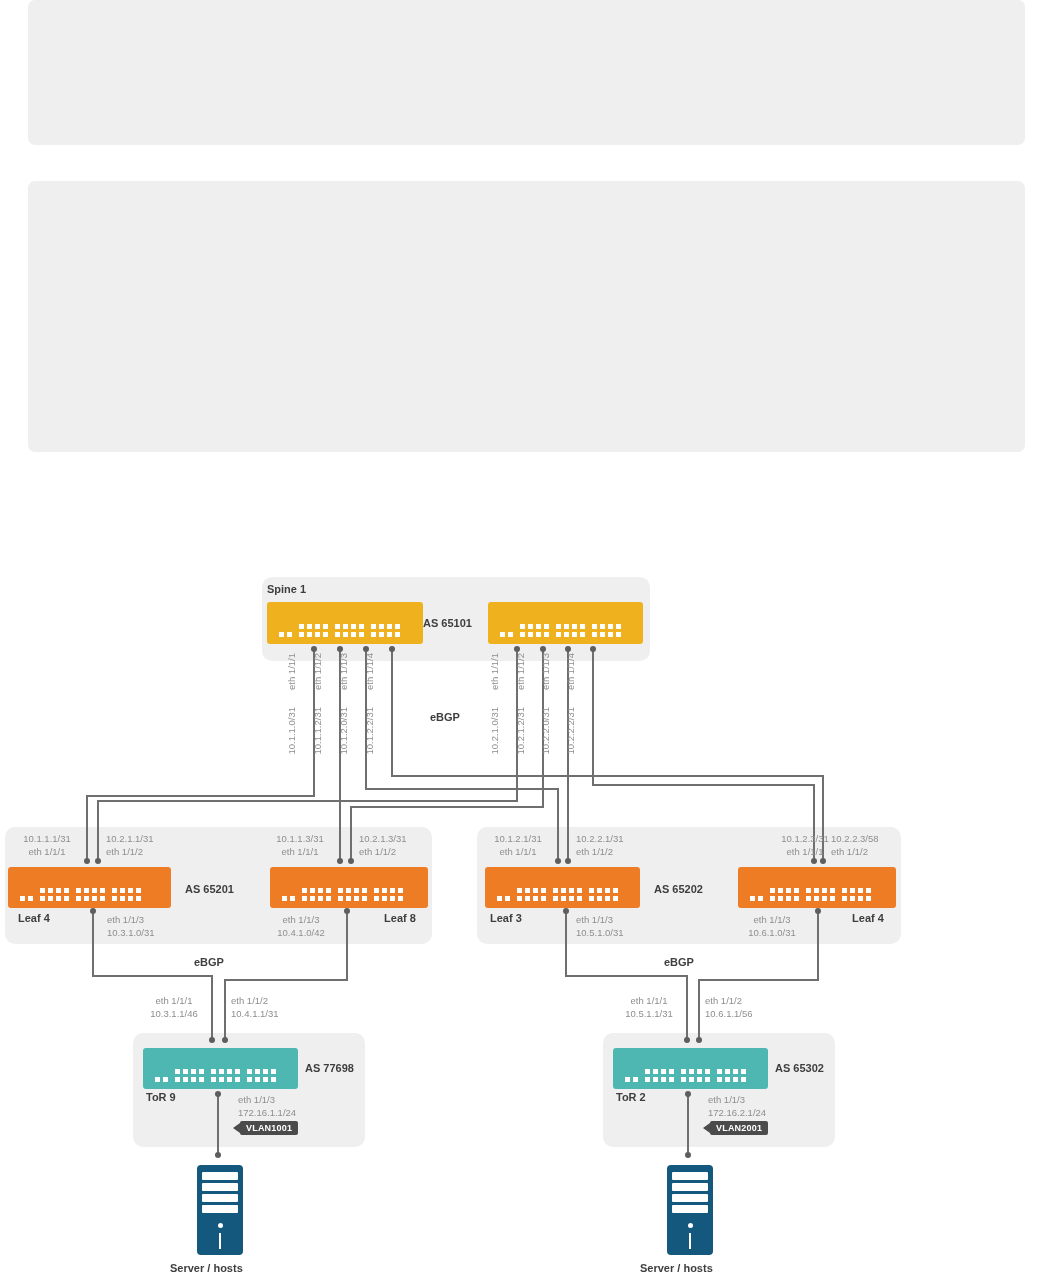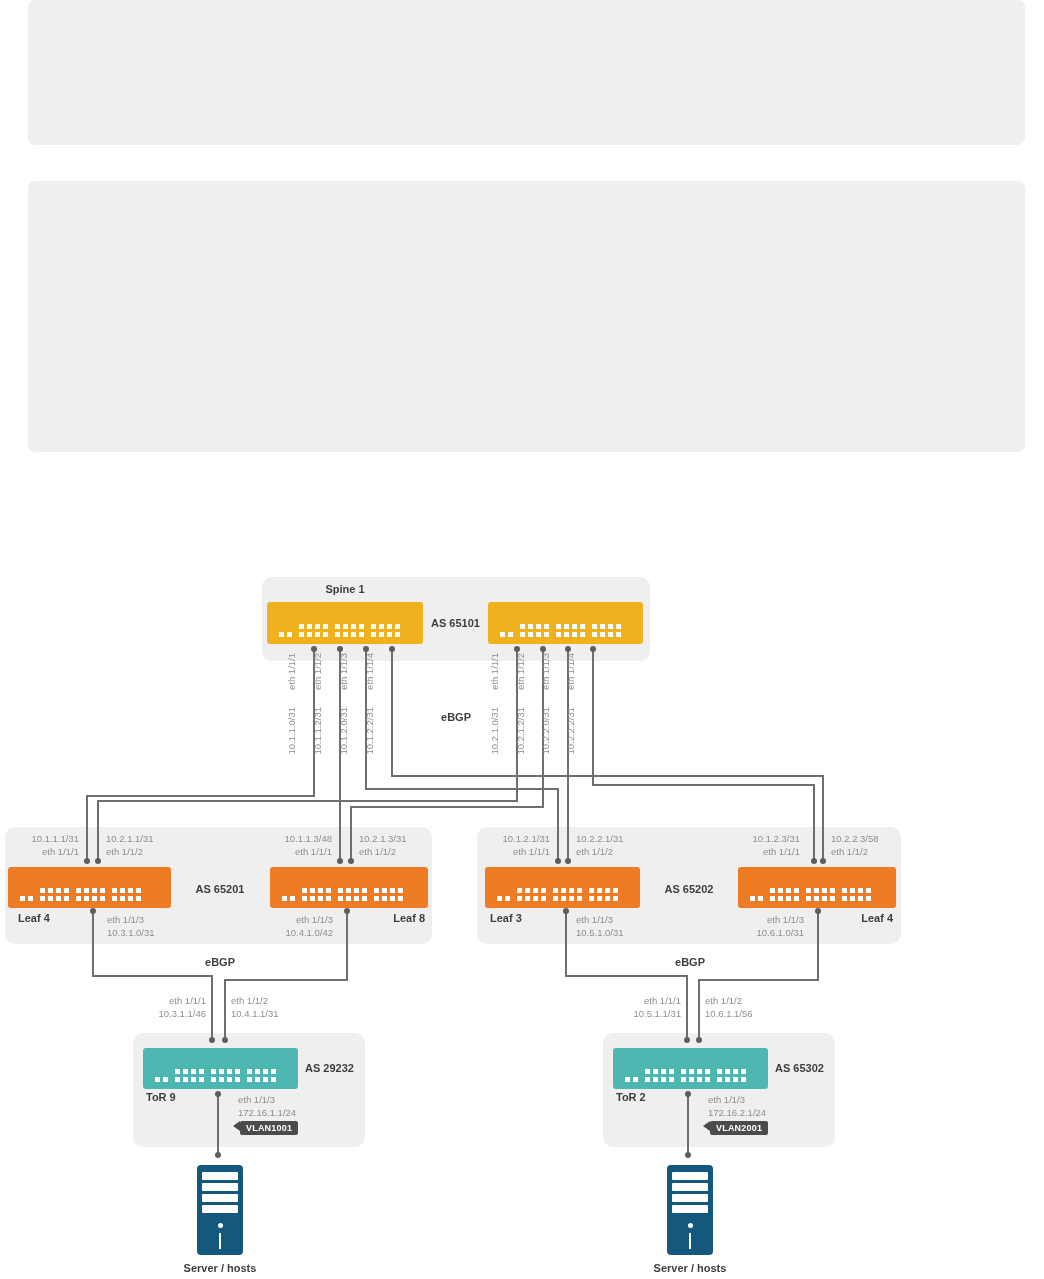--- a/index.html
+++ b/index.html
@@ -9,30 +9,30 @@
   }
   html,body{margin:0;padding:0}
   body{width:1044px;height:1279px;position:relative;background:#fff;
        font-family:"Liberation Sans",sans-serif;overflow:hidden}
   .abs{position:absolute}
   .panel{background:var(--panel);border-radius:7px}
   .grp{background:var(--panel);border-radius:10px}
   .sw{border-radius:3px}
   .nm{font-size:11px;font-weight:700;color:var(--dark);white-space:nowrap}
   .pl{font-size:9.5px;color:var(--gray);line-height:13px;white-space:nowrap}
-  .tr{text-align:right}
-  .tc{text-align:center}
+  .tr{text-align:center}
+  .tc{text-align:left}
   .vl{width:52px;height:13px;transform:rotate(-90deg);transform-origin:0 100%;
       font-size:9.5px;color:var(--gray);text-align:right;white-space:nowrap;line-height:13px}
   .vip{width:68px}
   .face{position:absolute;left:12px;bottom:7px;display:flex;gap:7px;align-items:flex-end}
   .fp{display:flex;gap:3px}
   .g8{display:grid;grid-template-columns:repeat(4,5px);grid-template-rows:repeat(2,5px);gap:3px}
   .sqr{width:5px;height:5px;background:#fff;display:block}
-  .badgewrap{display:flex;align-items:flex-start}
+  .badgewrap{display:flex;align-items:center}
   .arrowL{width:0;height:0;border-top:5px solid transparent;border-bottom:5px solid transparent;
           border-right:7px solid var(--badge)}
   .badge{background:var(--badge);color:#fff;font-size:9px;font-weight:700;
          padding:2px 6px;border-radius:2px;line-height:10px;letter-spacing:.2px}
   .slot{position:absolute;left:5px;width:36px;height:8px;background:#fff;border-radius:1px}
   svg{pointer-events:none}
 </style>
 </head>
 <body>
 
@@ -195,36 +195,36 @@
 
 <div class="abs pl tr" style="left:15px;top:832px;width:64px">
   <div>10.1.1.1/31</div>
   <div>eth 1/1/1</div>
 </div>
 <div class="abs pl" style="left:106px;top:832px;width:64px">
   <div>10.2.1.1/31</div>
   <div>eth 1/1/2</div>
 </div>
 <div class="abs pl tr" style="left:268px;top:832px;width:64px">
-  <div>10.1.1.3/48</div>
+  <div>10.1.1.3/31</div>
   <div>eth 1/1/1</div>
 </div>
 <div class="abs pl" style="left:359px;top:832px;width:64px">
   <div>10.2.1.3/31</div>
   <div>eth 1/1/2</div>
 </div>
 <div class="abs pl tr" style="left:486px;top:832px;width:64px">
   <div>10.1.2.1/31</div>
   <div>eth 1/1/1</div>
 </div>
 <div class="abs pl" style="left:576px;top:832px;width:64px">
   <div>10.2.2.1/31</div>
   <div>eth 1/1/2</div>
 </div>
-<div class="abs pl tr" style="left:736px;top:832px;width:64px">
+<div class="abs pl tr" style="left:773px;top:832px;width:64px">
   <div>10.1.2.3/31</div>
   <div>eth 1/1/1</div>
 </div>
 <div class="abs pl" style="left:831px;top:832px;width:64px">
   <div>10.2.2.3/58</div>
   <div>eth 1/1/2</div>
 </div>
 
 <div class="abs sw" style="left:8px;top:867px;width:163px;height:41px;background:var(--leaf)">
     <div class="face">
@@ -493,21 +493,21 @@
         <span class="sqr"></span>
         <span class="sqr"></span>
         <span class="sqr"></span>
         <span class="sqr"></span>
         <span class="sqr"></span>
         <span class="sqr"></span>
         <span class="sqr"></span>
       </span>
     </div>
   </div>
-<div class="abs nm" style="left:305px;top:1062px">AS 29232</div>
+<div class="abs nm" style="left:305px;top:1062px">AS 77698</div>
 <div class="abs nm" style="left:775px;top:1062px">AS 65302</div>
 <div class="abs nm" style="left:146px;top:1091px">ToR 9</div>
 <div class="abs nm" style="left:616px;top:1091px">ToR 2</div>
 
 <div class="abs pl" style="left:238px;top:1093px">
   <div>eth 1/1/3</div>
   <div>172.16.1.1/24</div>
 </div>
 <div class="abs pl" style="left:708px;top:1093px">
   <div>eth 1/1/3</div>

